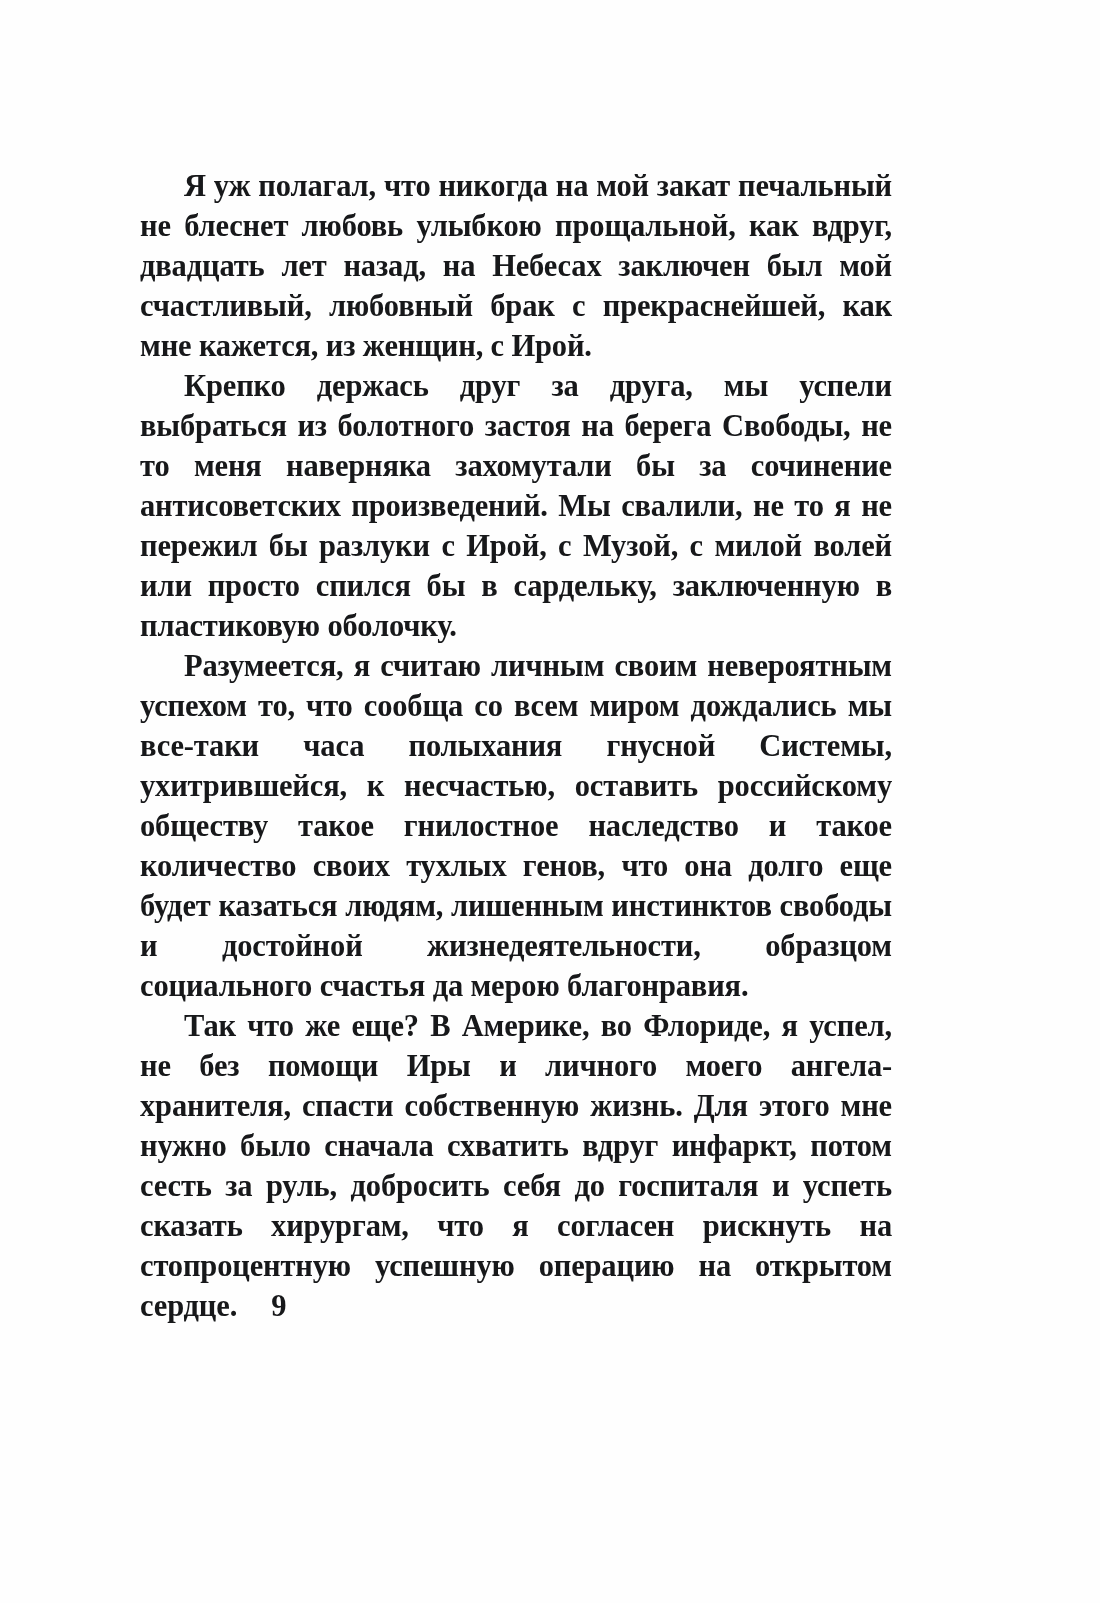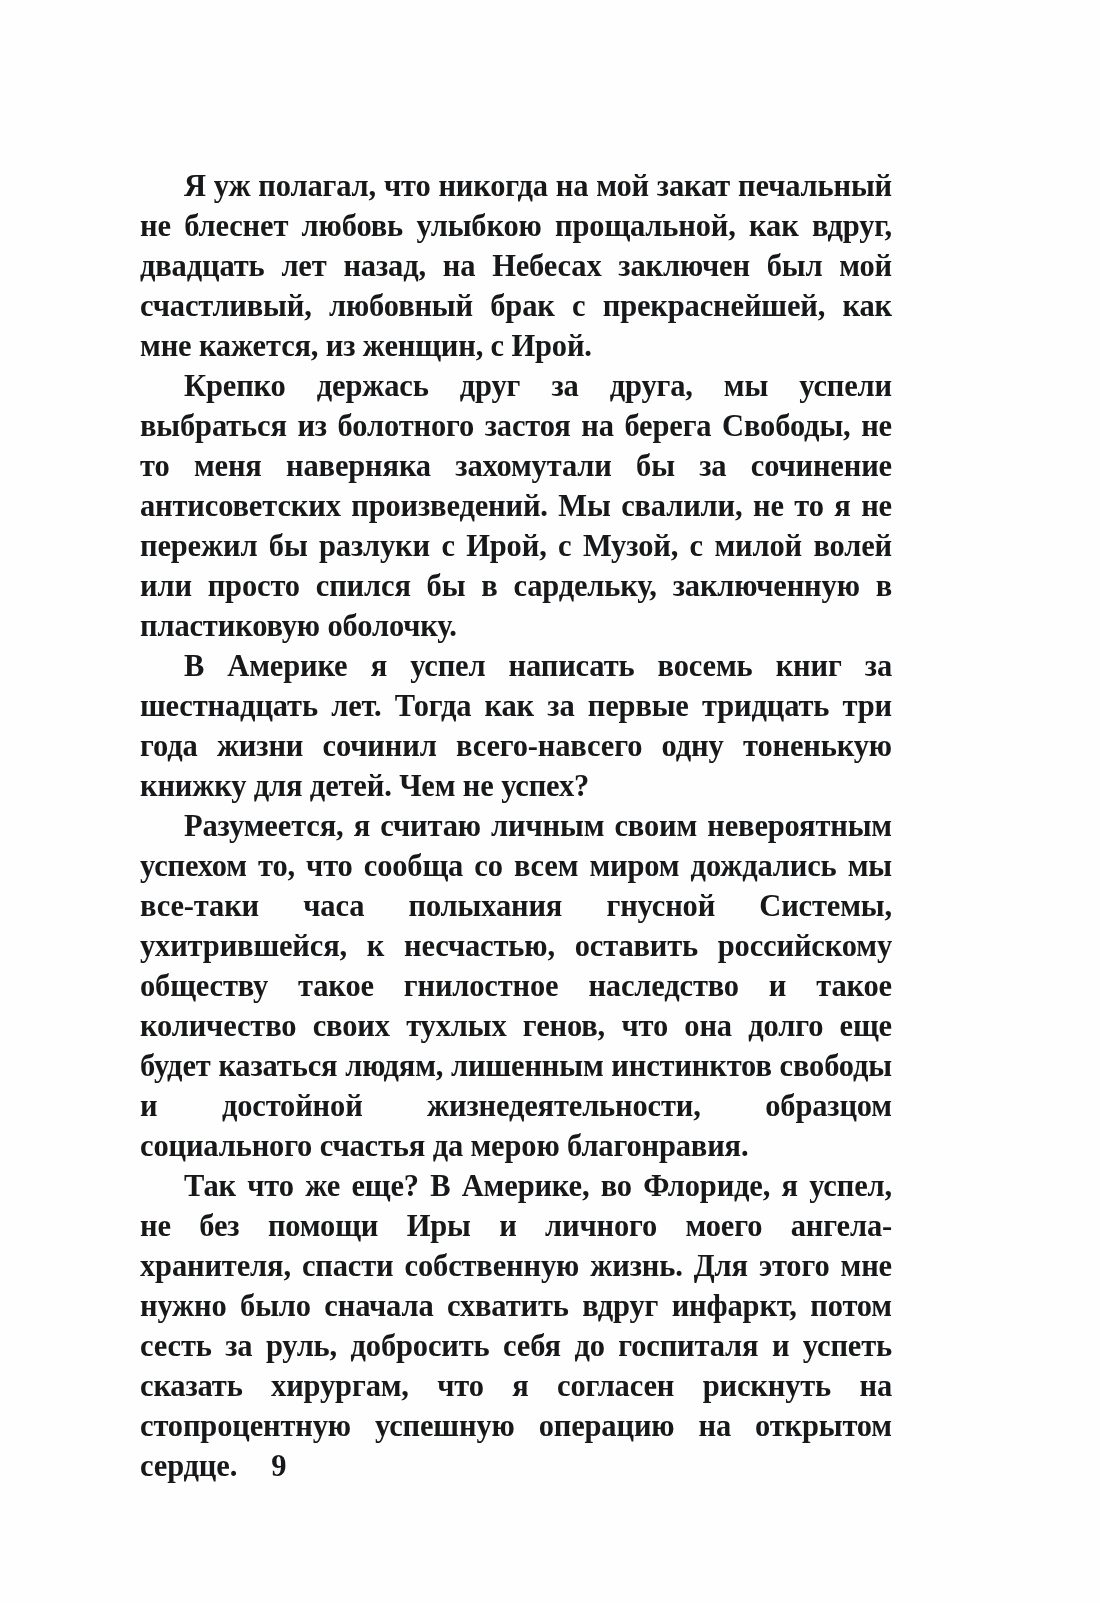--- a/index.html
+++ b/index.html
@@ -67,19 +67,18 @@
   }
 </style>
 </head>
 <body>
 
 <div class="page" style="background: rgb(254, 254, 254);">
   <div class="textblock" style="color: rgb(23, 24, 26);">
 
     <p class="para">Я уж полагал, что никогда на мой закат печальный не блеснет любовь улыбкою прощальной, как вдруг, двадцать лет назад, на Небесах заключен был мой счастливый, любовный брак с прекраснейшей, как мне кажется, из женщин, с Ирой.</p>
     <p class="para">Крепко держась друг за друга, мы успели выбраться из болотного застоя на берега Свободы, не то меня наверняка захомутали бы за сочинение антисоветских произведений. Мы свалили, не то я не пережил бы разлуки с Ирой, с Музой, с милой волей или просто спился бы в сардельку, заключенную в пластиковую оболочку.</p>
-    <p class="para">В Америке я успел написать восемь книг за шестнадцать лет. Тогда как за первые тридцать три года жизни сочинил всего-навсего одну тоненькую книжку для детей. Чем не успех?</p>
     <p class="para">Разумеется, я считаю личным своим невероятным успехом то, что сообща со всем миром дождались мы все-таки часа полыхания гнусной Системы, ухитрившейся, к несчастью, оставить российскому обществу такое гнилостное наследство и такое количество своих тухлых генов, что она долго еще будет казаться людям, лишенным инстинктов свободы и достойной жизнедеятельности, образцом социального счастья да мерою благонравия.</p>
 
     <p class="para last"><span>Так что же еще? В Америке, во Флориде, я успел, не без помощи Иры и личного моего ангела-хранителя, спасти собственную жизнь. Для этого мне нужно было сначала схватить вдруг инфаркт, потом сесть за руль, добросить себя до госпиталя и успеть сказать хирургам, что я согласен рискнуть на стопроцентную успешную операцию на открытом сердце.</span><span class="folio">9</span></p>
 
   </div>
 </div>
 
 </body></html>

